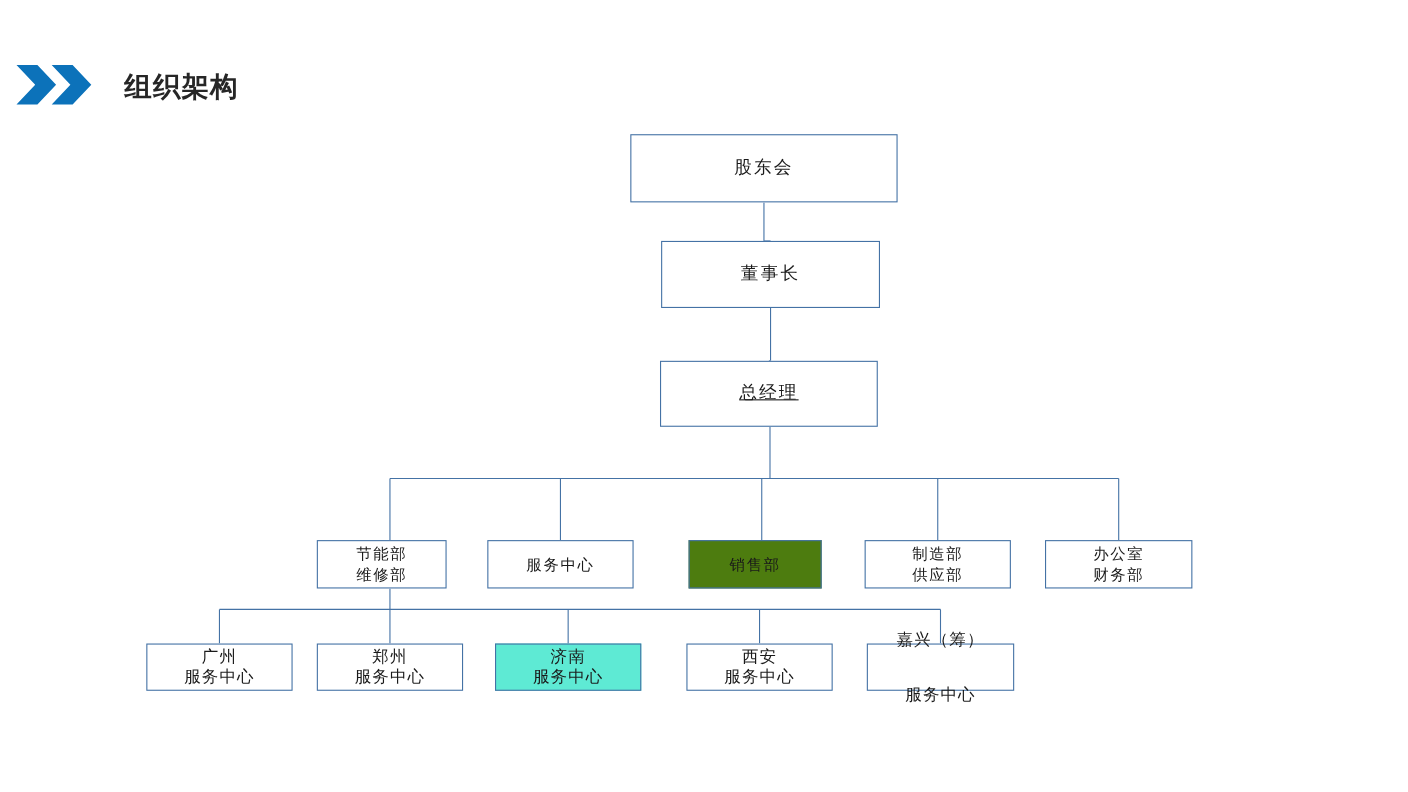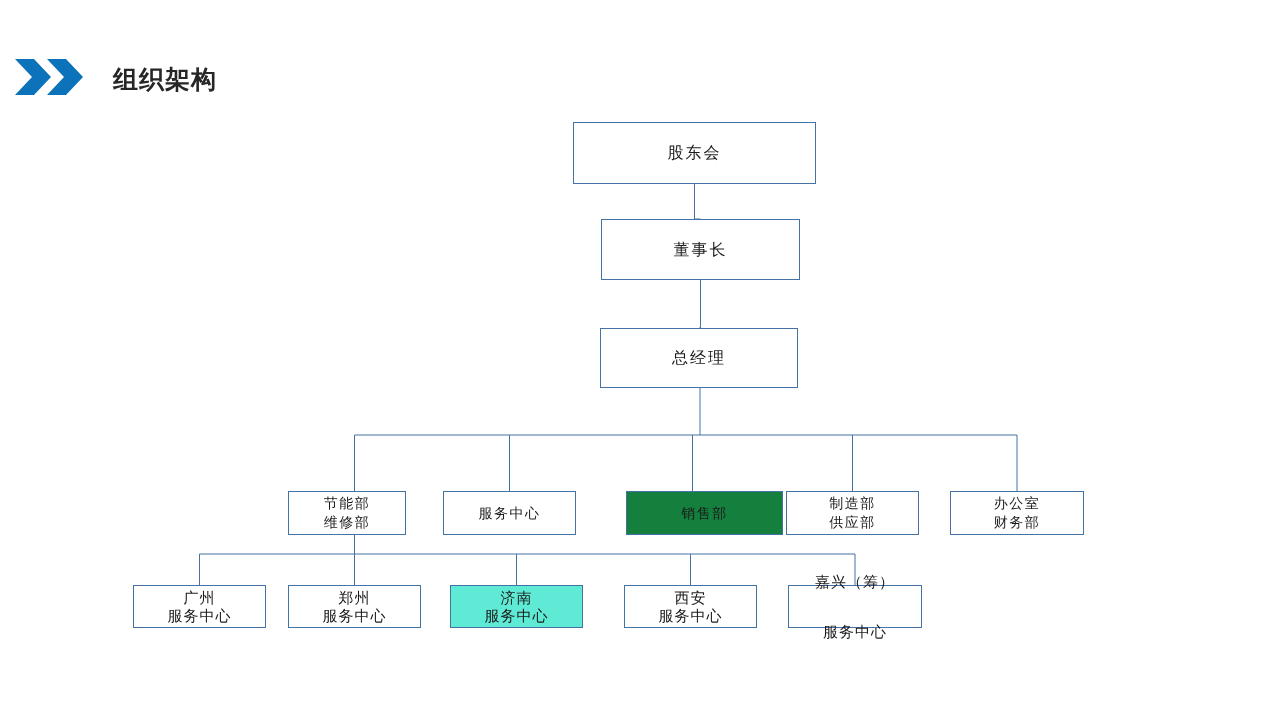--- a/index.html
+++ b/index.html
@@ -116,31 +116,31 @@
       <line x1="690.5" y1="554" x2="690.5" y2="585" stroke="#4472a5" stroke-width="1"></line>
       <line x1="855" y1="554" x2="855" y2="585" stroke="#4472a5" stroke-width="1"></line>
     </svg>
   <div id="nodes-layer">
       <div class="node level-1" style="left: 573px; top: 122px; width: 243px; height: 62px; border-color: rgb(68, 114, 165); background: rgb(255, 255, 255);">
         <span class="line">股东会</span>
       </div>
       <div class="node level-2" style="left: 601px; top: 219px; width: 199px; height: 61px; border-color: rgb(68, 114, 165); background: rgb(255, 255, 255);">
         <span class="line">董事长</span>
       </div>
-      <div class="node level-3" style="left: 600px; top: 328px; width: 198px; height: 60px; border-color: rgb(68, 114, 165); background: rgb(255, 255, 255);">
+      <div class="node level-3" style="left: 600px; top: 328px; width: 198px; height: 60px; border-color: rgb(68, 114, 165); background: rgb(255, 255, 255); text-decoration: underline;">
         <span class="line">总经理</span>
       </div>
       <div class="node level-4" style="left: 288px; top: 491px; width: 118px; height: 44px; border-color: rgb(68, 114, 165); background: rgb(255, 255, 255);">
         <span class="line">节能部</span>
         <span class="line">维修部</span>
       </div>
       <div class="node level-4" style="left: 443px; top: 491px; width: 133px; height: 44px; border-color: rgb(68, 114, 165); background: rgb(255, 255, 255);">
         <span class="line">服务中心</span>
       </div>
-      <div class="node level-4" style="left: 626px; top: 491px; width: 157px; height: 44px; border-color: rgb(68, 114, 165); background: #15803d;">
+      <div class="node level-4" style="left: 626px; top: 491px; width: 121px; height: 44px; border-color: rgb(68, 114, 165); background: #4d7c0f;">
         <span class="line">销售部</span>
       </div>
       <div class="node level-4" style="left: 786px; top: 491px; width: 133px; height: 44px; border-color: rgb(68, 114, 165); background: rgb(255, 255, 255);">
         <span class="line">制造部</span>
         <span class="line">供应部</span>
       </div>
       <div class="node level-4" style="left: 950px; top: 491px; width: 134px; height: 44px; border-color: rgb(68, 114, 165); background: rgb(255, 255, 255);">
         <span class="line">办公室</span>
         <span class="line">财务部</span>
       </div>

